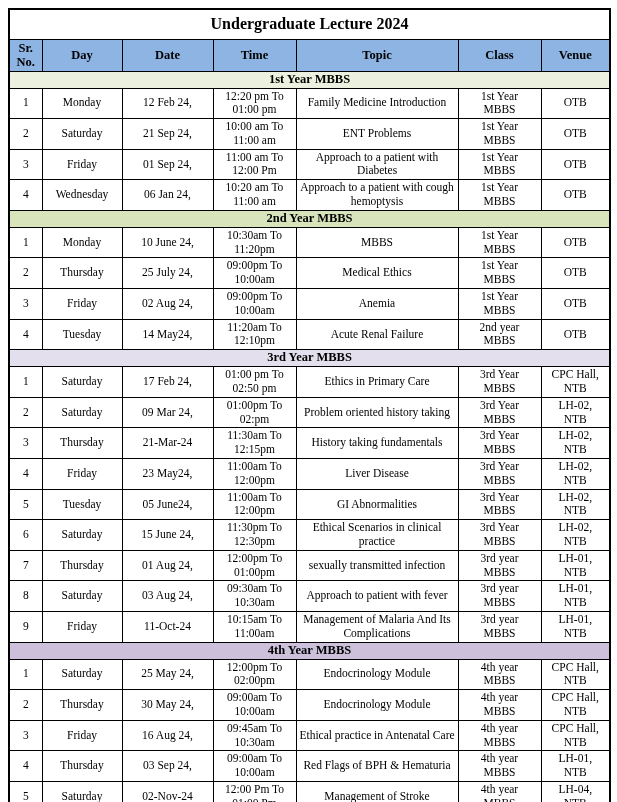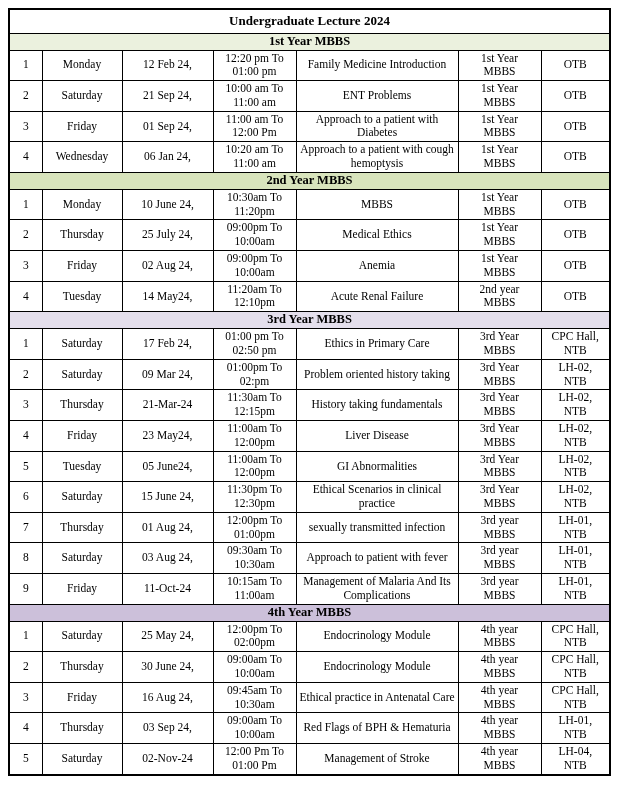--- a/index.html
+++ b/index.html
@@ -24,23 +24,23 @@
   table.schedule td {
     border: 1px solid #000000;
     text-align: center;
     vertical-align: middle;
     color: #000000;
     padding: 1px 2px;
     box-sizing: border-box;
     overflow: hidden;
   }
   td.title-cell {
-    height: 24px;
+    height: 30px;
     font-weight: bold;
-    font-size: 13px;
+    font-size: 16px;
     background: #ffffff;
   }
   td.head-cell {
     height: 32px;
     font-weight: bold;
     font-size: 12.5px;
     background: #8DB4E2;
     white-space: pre-line;
     line-height: 1.15;
   }
@@ -72,20 +72,30 @@
       <col style="width:83px">
       <col style="width:162px">
       <col style="width:83px">
       <col style="width:69px">
     </colgroup>
     <tbody id="table-body">
         <tr>
           <td class="title-cell" colspan="7">Undergraduate Lecture 2024</td>
         </tr>
         <tr>
+          <td class="head-cell">Sr.
+No.</td>
+          <td class="head-cell">Day</td>
+          <td class="head-cell">Date</td>
+          <td class="head-cell">Time</td>
+          <td class="head-cell">Topic</td>
+          <td class="head-cell">Class</td>
+          <td class="head-cell">Venue</td>
+        </tr>
+        <tr>
           <td class="band-cell" colspan="7" style="background: rgb(235, 241, 222);">1st Year MBBS</td>
         </tr>
         <tr>
           <td class="data-cell col-sr">1</td>
           <td class="data-cell col-day">Monday</td>
           <td class="data-cell col-date">12 Feb 24,</td>
           <td class="data-cell col-time">12:20 pm To
 01:00 pm</td>
           <td class="data-cell col-topic">Family Medicine Introduction</td>
           <td class="data-cell col-class">1st Year
@@ -294,21 +304,21 @@
 02:00pm</td>
           <td class="data-cell col-topic">Endocrinology  Module</td>
           <td class="data-cell col-class">4th year
 MBBS</td>
           <td class="data-cell col-venue">CPC Hall,
 NTB</td>
         </tr>
         <tr>
           <td class="data-cell col-sr">2</td>
           <td class="data-cell col-day">Thursday</td>
-          <td class="data-cell col-date">30 June 24,</td>
+          <td class="data-cell col-date">30 May 24,</td>
           <td class="data-cell col-time">09:00am To
 10:00am</td>
           <td class="data-cell col-topic">Endocrinology  Module</td>
           <td class="data-cell col-class">4th year
 MBBS</td>
           <td class="data-cell col-venue">CPC Hall,
 NTB</td>
         </tr>
         <tr>
           <td class="data-cell col-sr">3</td>

